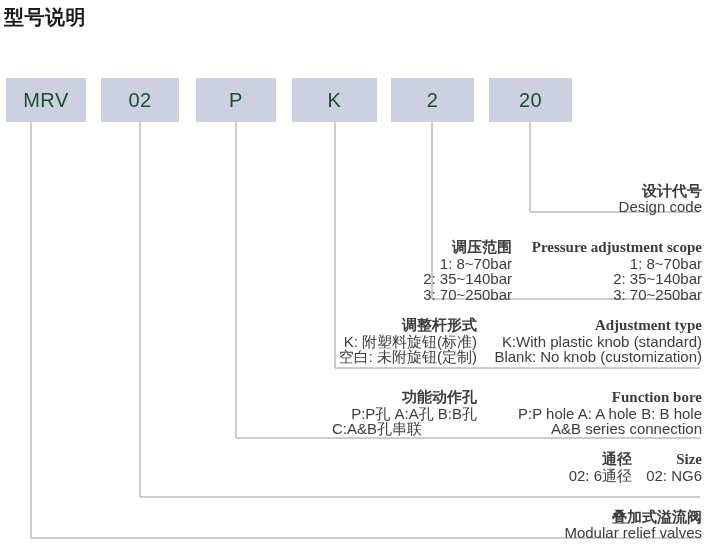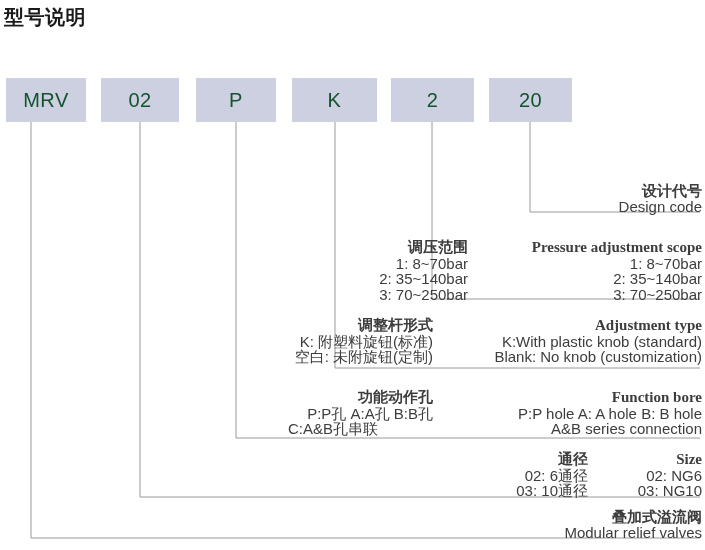--- a/index.html
+++ b/index.html
@@ -69,21 +69,21 @@
     display: flex;
     justify-content: flex-end;
     align-items: baseline;
   }
   .annot .hdr {
     font-weight: bold;
     font-family: Liberation Serif, serif;
   }
   
   .col-cn { display: inline-block; text-align: right; }
-  .col-en { display: inline-block; text-align: right; padding-left: 44px; }
+  .col-en { display: inline-block; text-align: right; }
 </style>
 </head>
 <body>
 
 <div id="root">
 
   <div class="page-title">型号说明</div>
 
   <div id="boxes">
       <div class="code-box" style="left: 6px; width: 80px; background: rgb(204, 208, 224);">
@@ -168,24 +168,20 @@
       </div>
       <div class="annot" style="right: 3px; top: 452px; color: rgb(61, 61, 61);">
         <div class="row hdr">
           <span class="col-cn" style="width: 110px;">通径</span>
           <span class="col-en" style="width: 70px;">Size</span>
         </div>
         <div class="row">
           <span class="col-cn" style="width: 110px;">02: 6通径</span>
           <span class="col-en" style="width: 70px;">02: NG6</span>
         </div>
-        <div class="row">
-          <span class="col-cn" style="width: 110px;">03: 10通径</span>
-          <span class="col-en" style="width: 70px;">03: NG10</span>
-        </div>
       </div>
       <div class="annot" style="right: 3px; top: 509px; color: rgb(61, 61, 61);">
         <div style="text-align: right; font-weight: bold;">叠加式溢流阀</div>
         <div style="text-align: right;">Modular relief valves</div>
       </div>
     </div>
 
 </div>
 
 </body></html>

